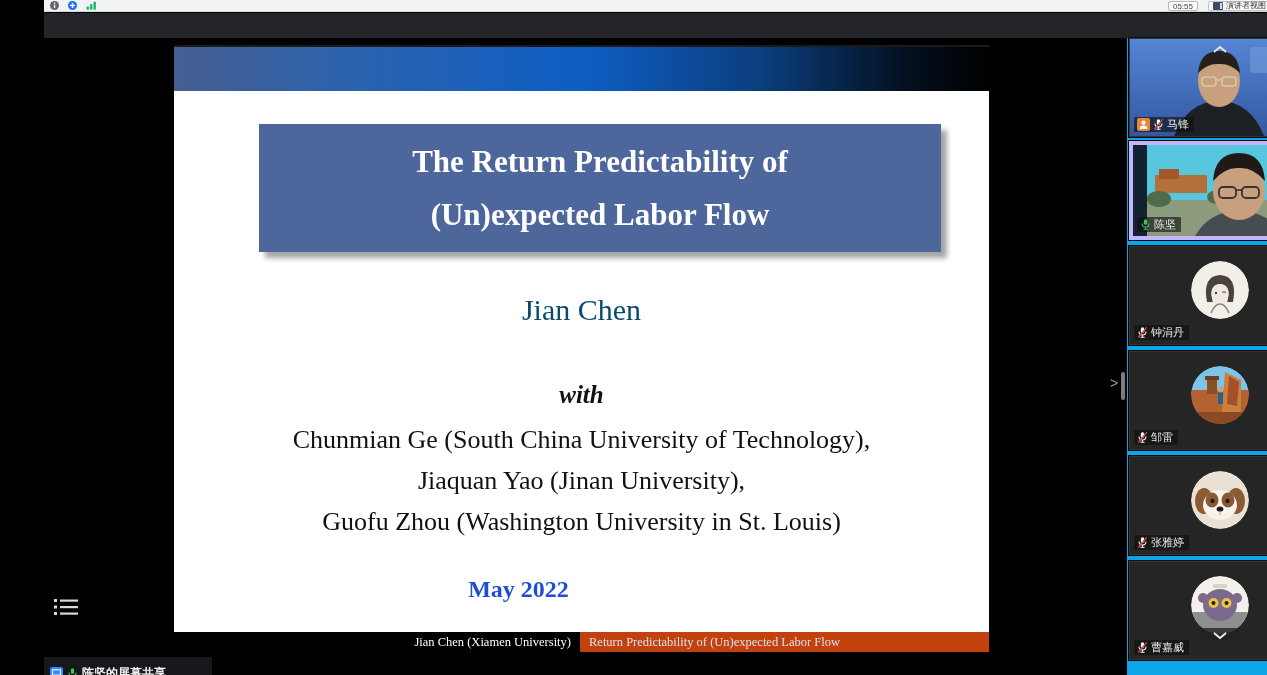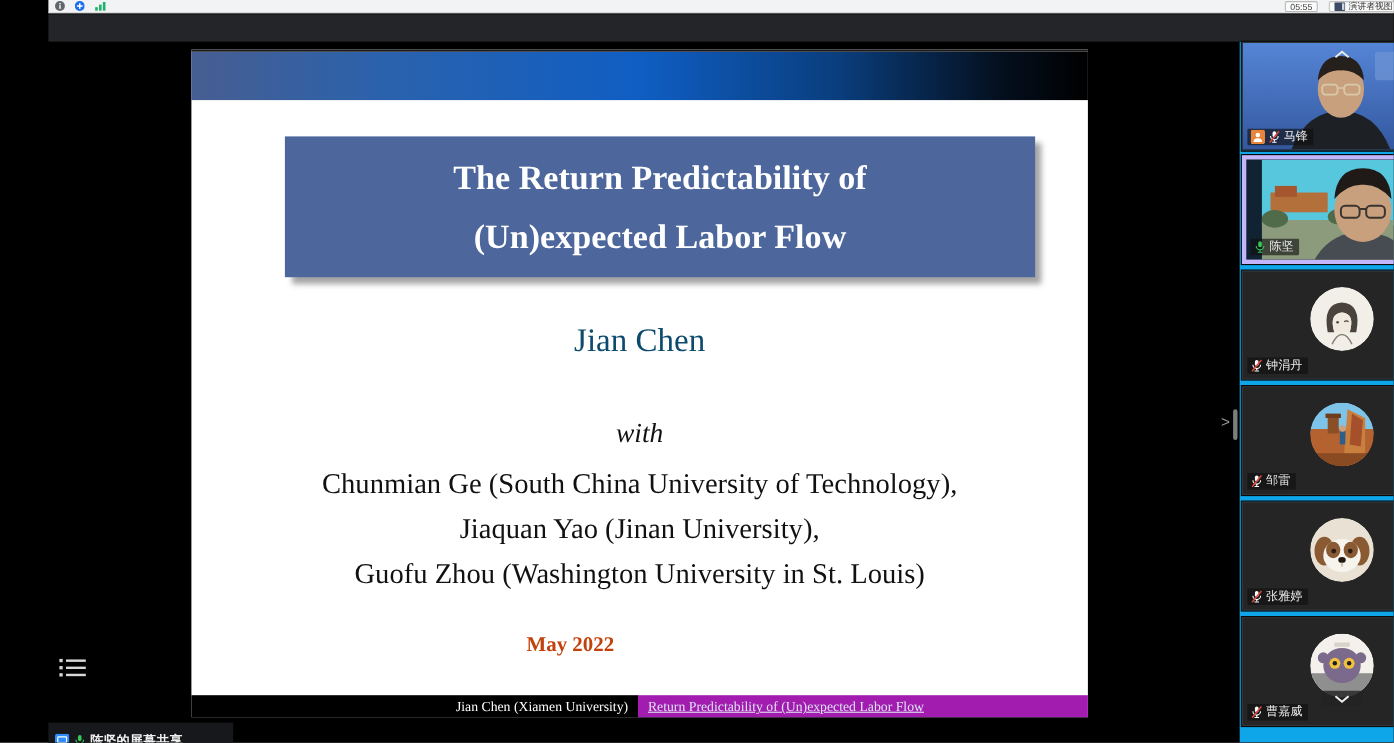--- a/index.html
+++ b/index.html
@@ -32,30 +32,30 @@
     background:linear-gradient(90deg,#475e91 0%,#2a62ad 22%,#0f5ec4 50%,#0a3e7e 72%,#04101f 90%,#000 100%);
     border-top:2px solid #1a1a1a; }
   .titlebox { position:absolute; left:85px; top:79px; width:682px; height:128px;
               background:#4d679d; box-shadow:6px 6px 5px rgba(90,90,90,0.55);
               display:flex; flex-direction:column; justify-content:center; }
   .titlebox div { color:#fff; font-family:"Liberation Serif","DejaVu Serif",serif;
                   font-weight:bold; font-size:31px; line-height:53px; text-align:center; }
   .presenter { position:absolute; left:0; top:248px; width:815px; text-align:center;
                font-family:"Liberation Serif","DejaVu Serif",serif; font-size:30px; color:#0c4a6e; }
   .withword { position:absolute; left:0; top:336px; width:815px; text-align:center;
-              font-family:"Liberation Serif","DejaVu Serif",serif; font-style:italic; font-size:25px; color:#111; }
+              font-family:"Liberation Serif","DejaVu Serif",serif; font-style:italic; font-size:25px; color:#111;font-weight:bold; }
   .coauthors { position:absolute; left:0; top:374px; width:815px; text-align:center;
                font-family:"Liberation Serif","DejaVu Serif",serif; font-size:26px; line-height:41px; color:#111; }
   .slidedate { position:absolute; left:0; top:531px; width:689px; text-align:center;
-               font-family:"Liberation Serif","DejaVu Serif",serif; font-weight:bold; font-size:19px; color:#c2410c; }
+               font-family:"Liberation Serif","DejaVu Serif",serif; font-weight:bold; font-size:24px; color:#1d4ed8; }
   .slidefooter { position:absolute; left:0; top:587px; width:815px; height:20px; display:flex; }
   .sf-left { width:406px; height:20px; background:#000; color:#fff; text-align:right;
              font-family:"Liberation Serif","DejaVu Serif",serif; font-size:12.5px; line-height:20px; padding-right:9px; }
-  .sf-right { width:409px; height:20px; background:#a21caf; color:#dde2f2;
-              font-family:"Liberation Serif","DejaVu Serif",serif; font-size:12.5px; line-height:20px; padding-left:9px;text-decoration:underline; }
+  .sf-right { width:409px; height:20px; background:#c2410c; color:#dde2f2;
+              font-family:"Liberation Serif","DejaVu Serif",serif; font-size:12.5px; line-height:20px; padding-left:9px; }
 
   
   .listicon { position:absolute; left:8px; top:558px; width:30px; height:22px; }
   .sharechip { position:absolute; left:0; top:619px; width:168px; height:18px; background:#17181b;
                display:flex; align-items:center; gap:4px; padding:16px 6px; overflow:hidden; }
   .sharechip .txt { color:#f0f0f0; font-size:12px; font-weight:bold; white-space:nowrap; }
 
   
   .handle-ch { position:absolute; left:1066px; top:338px; color:#9a9a9a; font-size:14px; line-height:14px; }
   .handle-bar { position:absolute; left:1077px; top:334px; width:4px; height:28px; background:#7d7d7d; border-radius:2px; }

